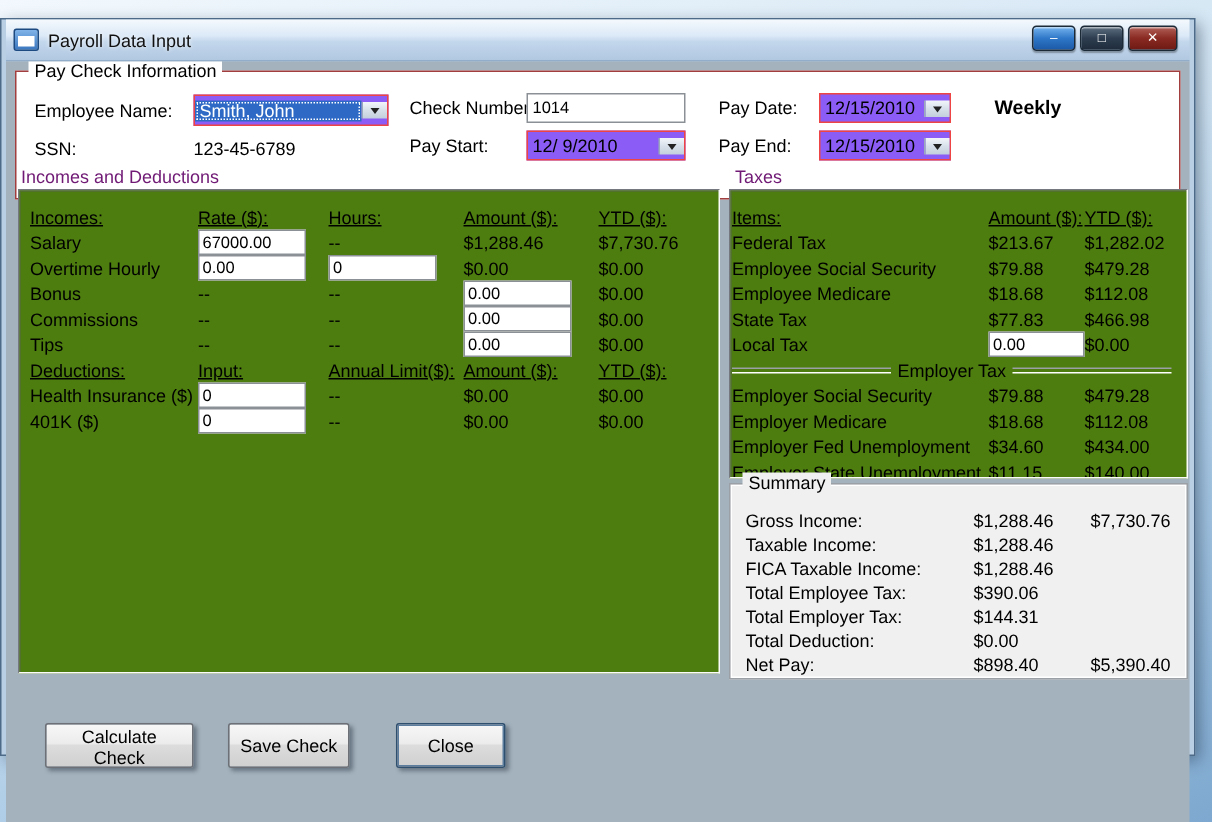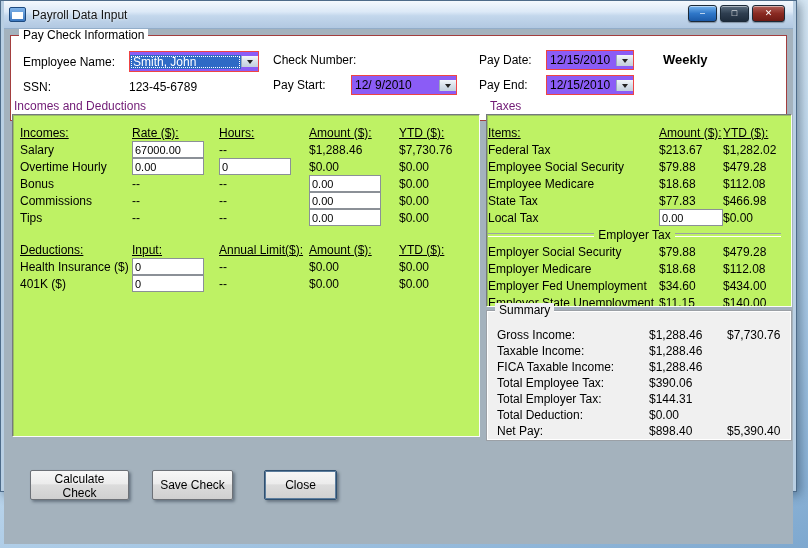--- a/index.html
+++ b/index.html
@@ -1,20 +1,20 @@
 <!DOCTYPE html>
 <html><head>
 <meta charset="utf-8">
 <style>
   html,body{margin:0;padding:0}
   body{font-family:"Liberation Sans",sans-serif;font-size:12px;color:#000;background:#d7e6f2}
   .screen{position:relative;width:808px;height:548px;overflow:hidden;
     background:linear-gradient(160deg,#f2f8fd 0%,#d7e8f5 35%,#a9c9e5 70%,#7ea8cf 100%)}
   
-  .window{position:absolute;left:0;top:0;width:797px;height:492px;box-sizing:border-box;
+  .window{position:absolute;left:0;top:12px;width:797px;height:492px;box-sizing:border-box;
     background:#b9cfe3;border:1px solid #4d6b89;padding:0 3px 3px;box-shadow:3px 3px 10px rgba(20,40,60,.45)}
   .titlebar{position:relative;height:27px;display:flex;align-items:center;
     background:linear-gradient(180deg,#f4f9fd 0%,#dcE9f7 40%,#c3d7ec 55%,#b1c8e1 100%);
     border-bottom:1px solid #92adc9}
   .app-icon{width:15px;height:13px;margin:0 6px 0 5px;position:relative;border:1px solid #1d4a80;border-radius:2px;
     background:linear-gradient(180deg,#7fb3e8,#3c78c0)}
   .app-icon::after{content:"";position:absolute;left:2px;top:4px;right:2px;bottom:2px;background:#fff}
   .title-text{font-size:12px;color:#111;text-shadow:0 0 3px #fff;white-space:nowrap}
   .caption-buttons{position:absolute;right:8px;top:4px;display:flex;gap:3px}
   .cap{width:29px;height:17px;box-sizing:border-box;border-radius:3px;color:#fff;font-size:9px;line-height:15px;
@@ -36,28 +36,28 @@
   .combo-text.selected{background:#2e6ac5;color:#fff;outline:1px dotted #fff;outline-offset:-2px}
   .combo-arrow{width:16px;display:flex;align-items:center;justify-content:center;
     background:linear-gradient(180deg,#f2f6fa,#d7e0ea 50%,#c2cfdc);border-left:1px solid #9aaabb;cursor:pointer}
   .arr{width:0;height:0;border:3px solid transparent;border-top:4px solid #222;margin-top:4px}
   .tb{position:absolute;height:20px;border:1px solid #8b9097;padding:0 3px;box-sizing:border-box;background:#fff;
     font:11px "Liberation Sans",sans-serif}
   .weekly{position:absolute;font-weight:bold;font-size:13px;white-space:nowrap}
   
   .section-label{position:absolute;color:#701a75;white-space:nowrap}
   
-  .panel{position:absolute;background:#bef264;box-sizing:border-box;overflow:hidden;
+  .panel{position:absolute;background:#4d7c0f;box-sizing:border-box;overflow:hidden;
     border:1px solid;border-color:#75797f #fbfbfb #fbfbfb #75797f;
     box-shadow:inset 1px 1px 0 rgba(90,95,100,.35)}
   .incomes-panel{left:8px;top:85px;width:468px;height:323px;padding:9px 0 0 7px}
   .taxes-panel{left:482px;top:85px;width:306px;height:193px;padding:9px 0 0 1px}
   .grid{display:grid}
   .incomes-grid,.deductions-grid{grid-template-columns:112px 87px 90px 90px 75px;grid-auto-rows:17px;align-items:center}
-  .deductions-grid{margin-top:15px}
+  .deductions-grid{margin-top:0}
   .taxes-grid{grid-template-columns:171px 64px 58px;grid-auto-rows:17px;align-items:center}
   .cell{white-space:nowrap;line-height:14px}
   .hdr{text-decoration:underline;white-space:nowrap}
   .u{}
   .row{display:contents}
   .tb-sm{width:72px;height:17px;border:1px solid #8b9097;padding:0 2px;box-sizing:border-box;background:#fff;
     font:11px "Liberation Sans",sans-serif}
   .tb-sm.narrow{width:64px}
   .hrline{grid-column:1/-1;display:flex;align-items:center;gap:4px;height:17px}
   .hrline .ln{flex:1;height:2px;border-top:1px solid #9ba0a6;border-bottom:1px solid #fff}
@@ -104,20 +104,21 @@
           <span class="combo-text selected">Smith, John</span>
           <span class="combo-arrow">
               <i class="arr"></i>
             </span>
         </div>
 
         <span class="flabel" style="left:12px;top:44px">SSN:</span>
         <span class="static" style="left:118px;top:44px">123-45-6789</span>
 
         <span class="flabel" style="left:262px;top:17px">Check Number:</span>
+        <input class="tb" style="left: 340px; top: 14px; width: 106px;" value="1014">
 
         <span class="flabel" style="left:262px;top:42px">Pay Start:</span>
         <div class="combo" style="left:340px;top:39px;width:106px;height:20px">
           <span class="combo-text">12/ 9/2010</span>
           <span class="combo-arrow">
               <i class="arr"></i>
             </span>
         </div>
 
         <span class="flabel" style="left:468px;top:17px">Pay Date:</span>

